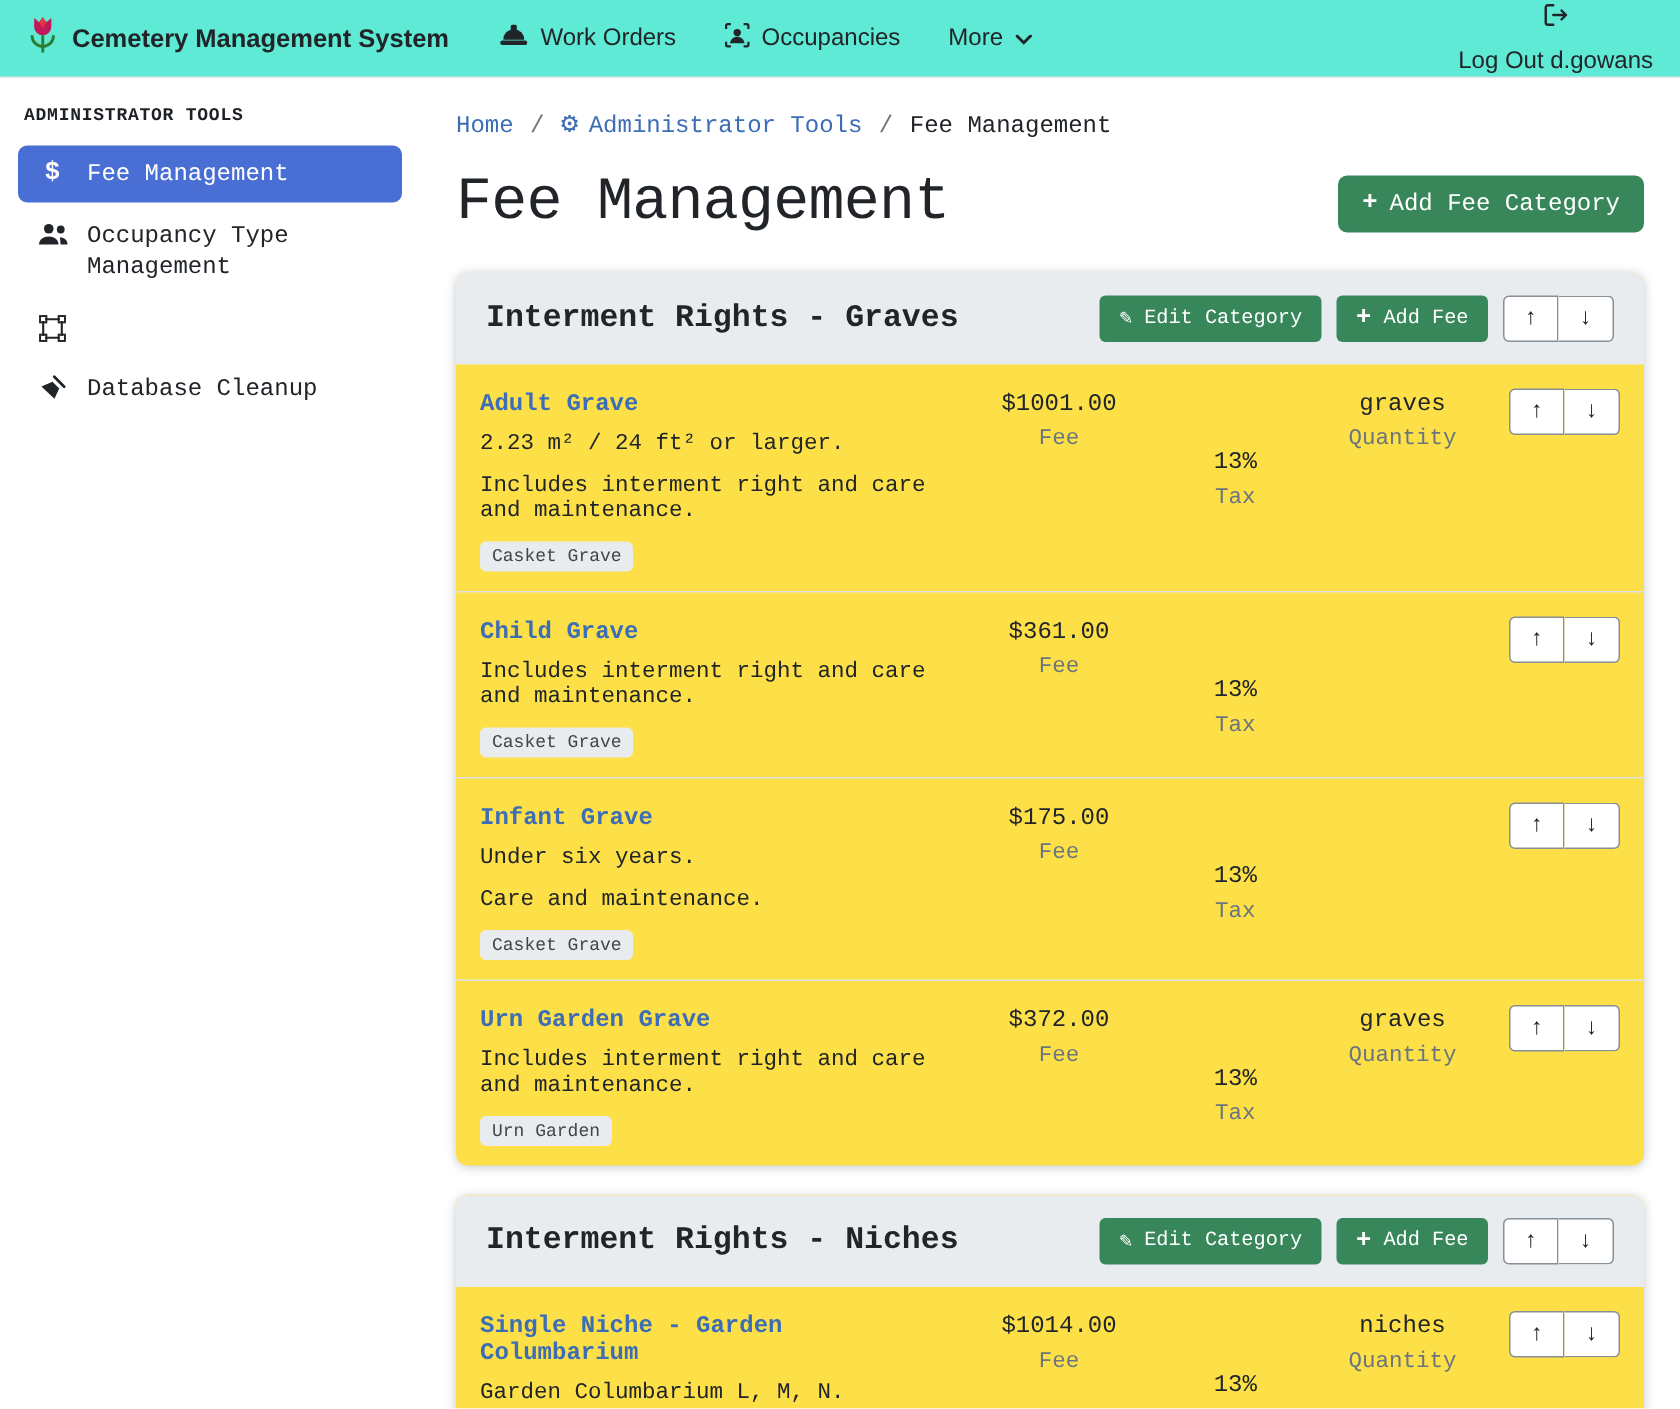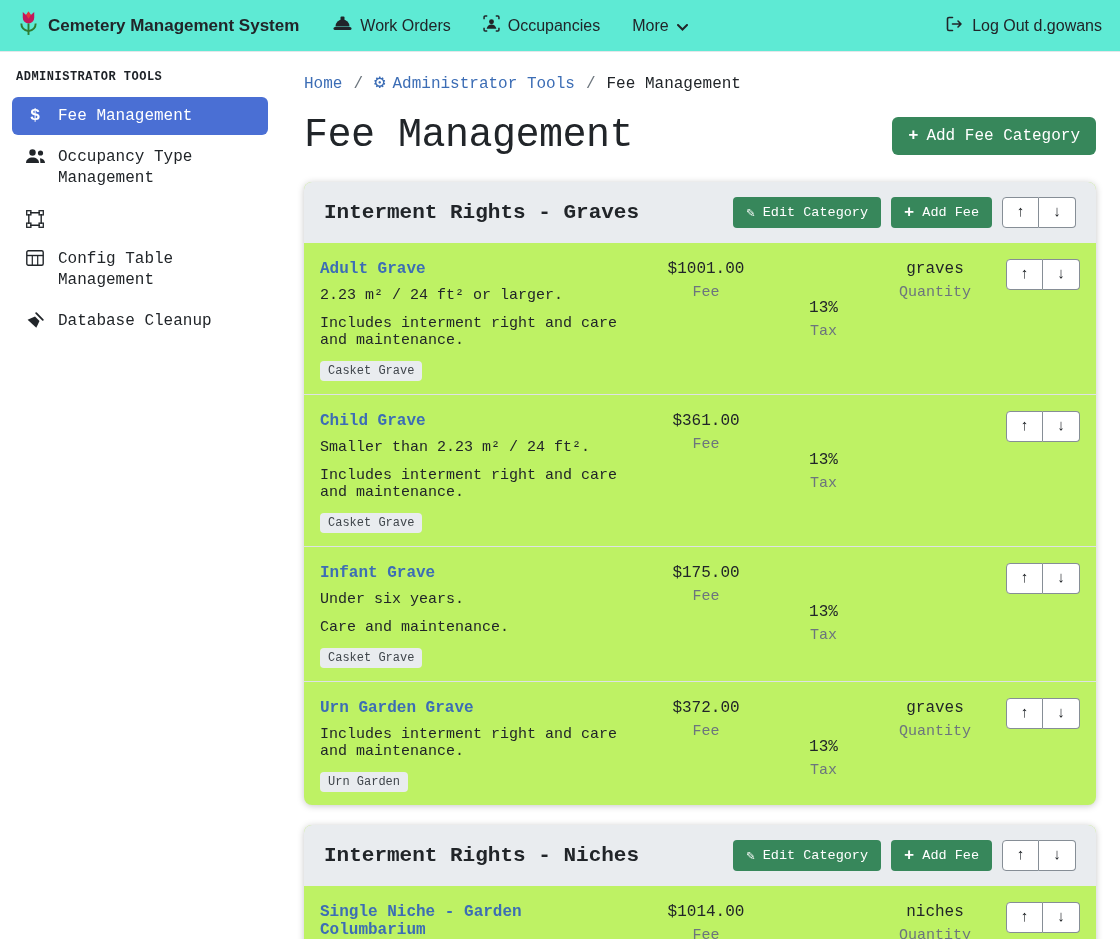--- a/index.html
+++ b/index.html
@@ -13,21 +13,21 @@
     --accent-green:#37875b;
     --sidebar-active:#4a6fd4;
     --link:#3c6db5;
   }
   
   .navbar{height:52px; display:flex; align-items:center; background:#5eead4;
     border-bottom:1px solid #e4e7ea; padding:0 18px;}
   .brand{display:flex; align-items:center; gap:9px; font-size:17px; font-weight:700; cursor:pointer;}
   .nav-links{display:flex; align-items:center; gap:32px; margin-left:34px;}
   .nav-link{display:flex; align-items:center; gap:8px; font-size:16px; color:#212529; cursor:pointer;}
-  .logout{margin-left:auto; display:flex; align-items:center; gap:9px; font-size:16px; cursor:pointer;}
+  .logout{margin-left:auto; display:flex; align-items:center; gap:9px; font-size:16px; cursor:pointer;flex-direction:column;}
 
   
   .layout{display:flex; height:887px;font-family:Liberation Mono, monospace;}
   .sidebar{width:280px; flex:0 0 280px; padding:14px 12px 0;}
   .sidebar-title{font-size:12px; font-weight:700; letter-spacing:.5px; margin:4px 4px 13px; color:#1d2126;}
   .side-item{display:flex; gap:12px; align-items:flex-start; padding:9px 12px; border-radius:6px;
     font-size:16px; line-height:1.28; cursor:pointer; margin-bottom:3px; color:#212529;}
   .side-item .s-ico{width:22px; flex:0 0 22px; display:flex; justify-content:center; margin-top:1px;}
   .side-item.active{background:var(--sidebar-active); color:#fff;}
   .dollar-glyph{font-weight:700; font-size:17px; line-height:1;}
@@ -52,21 +52,21 @@
   .plus-glyph{font-weight:700; font-size:17px; line-height:.8;}
   .pencil-glyph{font-size:14px; line-height:1;}
   .btn-group{display:inline-flex;}
   .arrow-btn{width:37px; height:31px; background:#fff; border:1px solid #868e96; font-size:15px;
     color:#212529; cursor:pointer; display:flex; align-items:center; justify-content:center; padding:0;
     font-family:inherit;}
   .btn-group .arrow-btn:first-child{border-radius:4px 0 0 4px;}
   .btn-group .arrow-btn:last-child{border-radius:0 4px 4px 0; border-left:none;}
 
   
-  .card{border-radius:8px; box-shadow:0 1px 7px rgba(0,0,0,.22); margin-bottom:20px; background:#bef264; overflow:hidden;}
+  .card{border-radius:8px; box-shadow:0 1px 7px rgba(0,0,0,.22); margin-bottom:20px; background:#fde047; overflow:hidden;}
   .card-header{background:#e9ecef; display:flex; align-items:center; padding:15px 20px;}
   .card-title{font-size:21px; font-weight:600; margin:0;}
   .card-actions{margin-left:auto; display:flex; align-items:center; gap:10px;}
 
   .fee-row{display:flex; padding:15px 16px 13px; align-items:flex-start;}
   .fee-row + .fee-row{border-top:1px solid #dee2e6;}
   .fee-main{flex:1; min-width:0; padding-right:8px;}
   .fee-name{display:inline-block; color:var(--link); font-weight:700; font-size:16px;
     text-decoration:none; margin:2px 0 9px; cursor:pointer;}
   .fee-desc{font-size:15px; color:#212529; margin:0 0 11px;}
@@ -167,30 +167,20 @@
         <svg width="18" height="18" viewBox="0 0 18 18">
           <path d="M4 2.8h10M4 15.2h10M2.8 4v10M15.2 4v10" stroke="currentColor" stroke-width="1.4"></path>
           <rect x="0.7" y="0.7" width="4.2" height="4.2" fill="none" stroke="currentColor" stroke-width="1.3"></rect>
           <rect x="13.1" y="0.7" width="4.2" height="4.2" fill="none" stroke="currentColor" stroke-width="1.3"></rect>
           <rect x="0.7" y="13.1" width="4.2" height="4.2" fill="none" stroke="currentColor" stroke-width="1.3"></rect>
           <rect x="13.1" y="13.1" width="4.2" height="4.2" fill="none" stroke="currentColor" stroke-width="1.3"></rect>
         </svg>
       </span>
     </div>
 
-    <div class="side-item">
-      <span class="s-ico">
-        <svg width="18" height="16" viewBox="0 0 18 16">
-          <rect x="0.8" y="0.8" width="16.4" height="14.4" rx="1.5" fill="none" stroke="currentColor" stroke-width="1.4"></rect>
-          <path d="M1 5.5h16" stroke="currentColor" stroke-width="1.4"></path>
-          <path d="M6.3 5.5V15M11.7 5.5V15" stroke="currentColor" stroke-width="1.2"></path>
-        </svg>
-      </span>
-      <span>Config Table Management</span>
-    </div>
 
     <div class="side-item">
       <span class="s-ico">
         <svg width="18" height="18" viewBox="0 0 18 18">
           <path d="M10.2 1.2l6.6 6.6" stroke="currentColor" stroke-width="1.8" stroke-linecap="round"></path>
           <path d="M9 4.5L13.5 9l-3.2 6.8L1.6 7.7z" fill="currentColor"></path>
         </svg>
       </span>
       <span>Database Cleanup</span>
     </div>
@@ -267,21 +257,20 @@
             <button class="arrow-btn">
                 <span>↓</span>
               </button>
           </div>
         </div>
       </div>
 
       <div class="fee-row">
         <div class="fee-main">
           <a class="fee-name">Child Grave</a>
-          <div class="fee-desc">Smaller than 2.23 m² / 24 ft².</div>
           <div class="fee-desc">Includes interment right and care and maintenance.</div>
           <span class="badge">Casket Grave</span>
         </div>
         <div class="stat stat-fee">
           <div class="val">$361.00</div>
           <div class="lbl">Fee</div>
         </div>
         <div class="stat stat-tax">
           <div class="val">13%</div>
           <div class="lbl">Tax</div>

